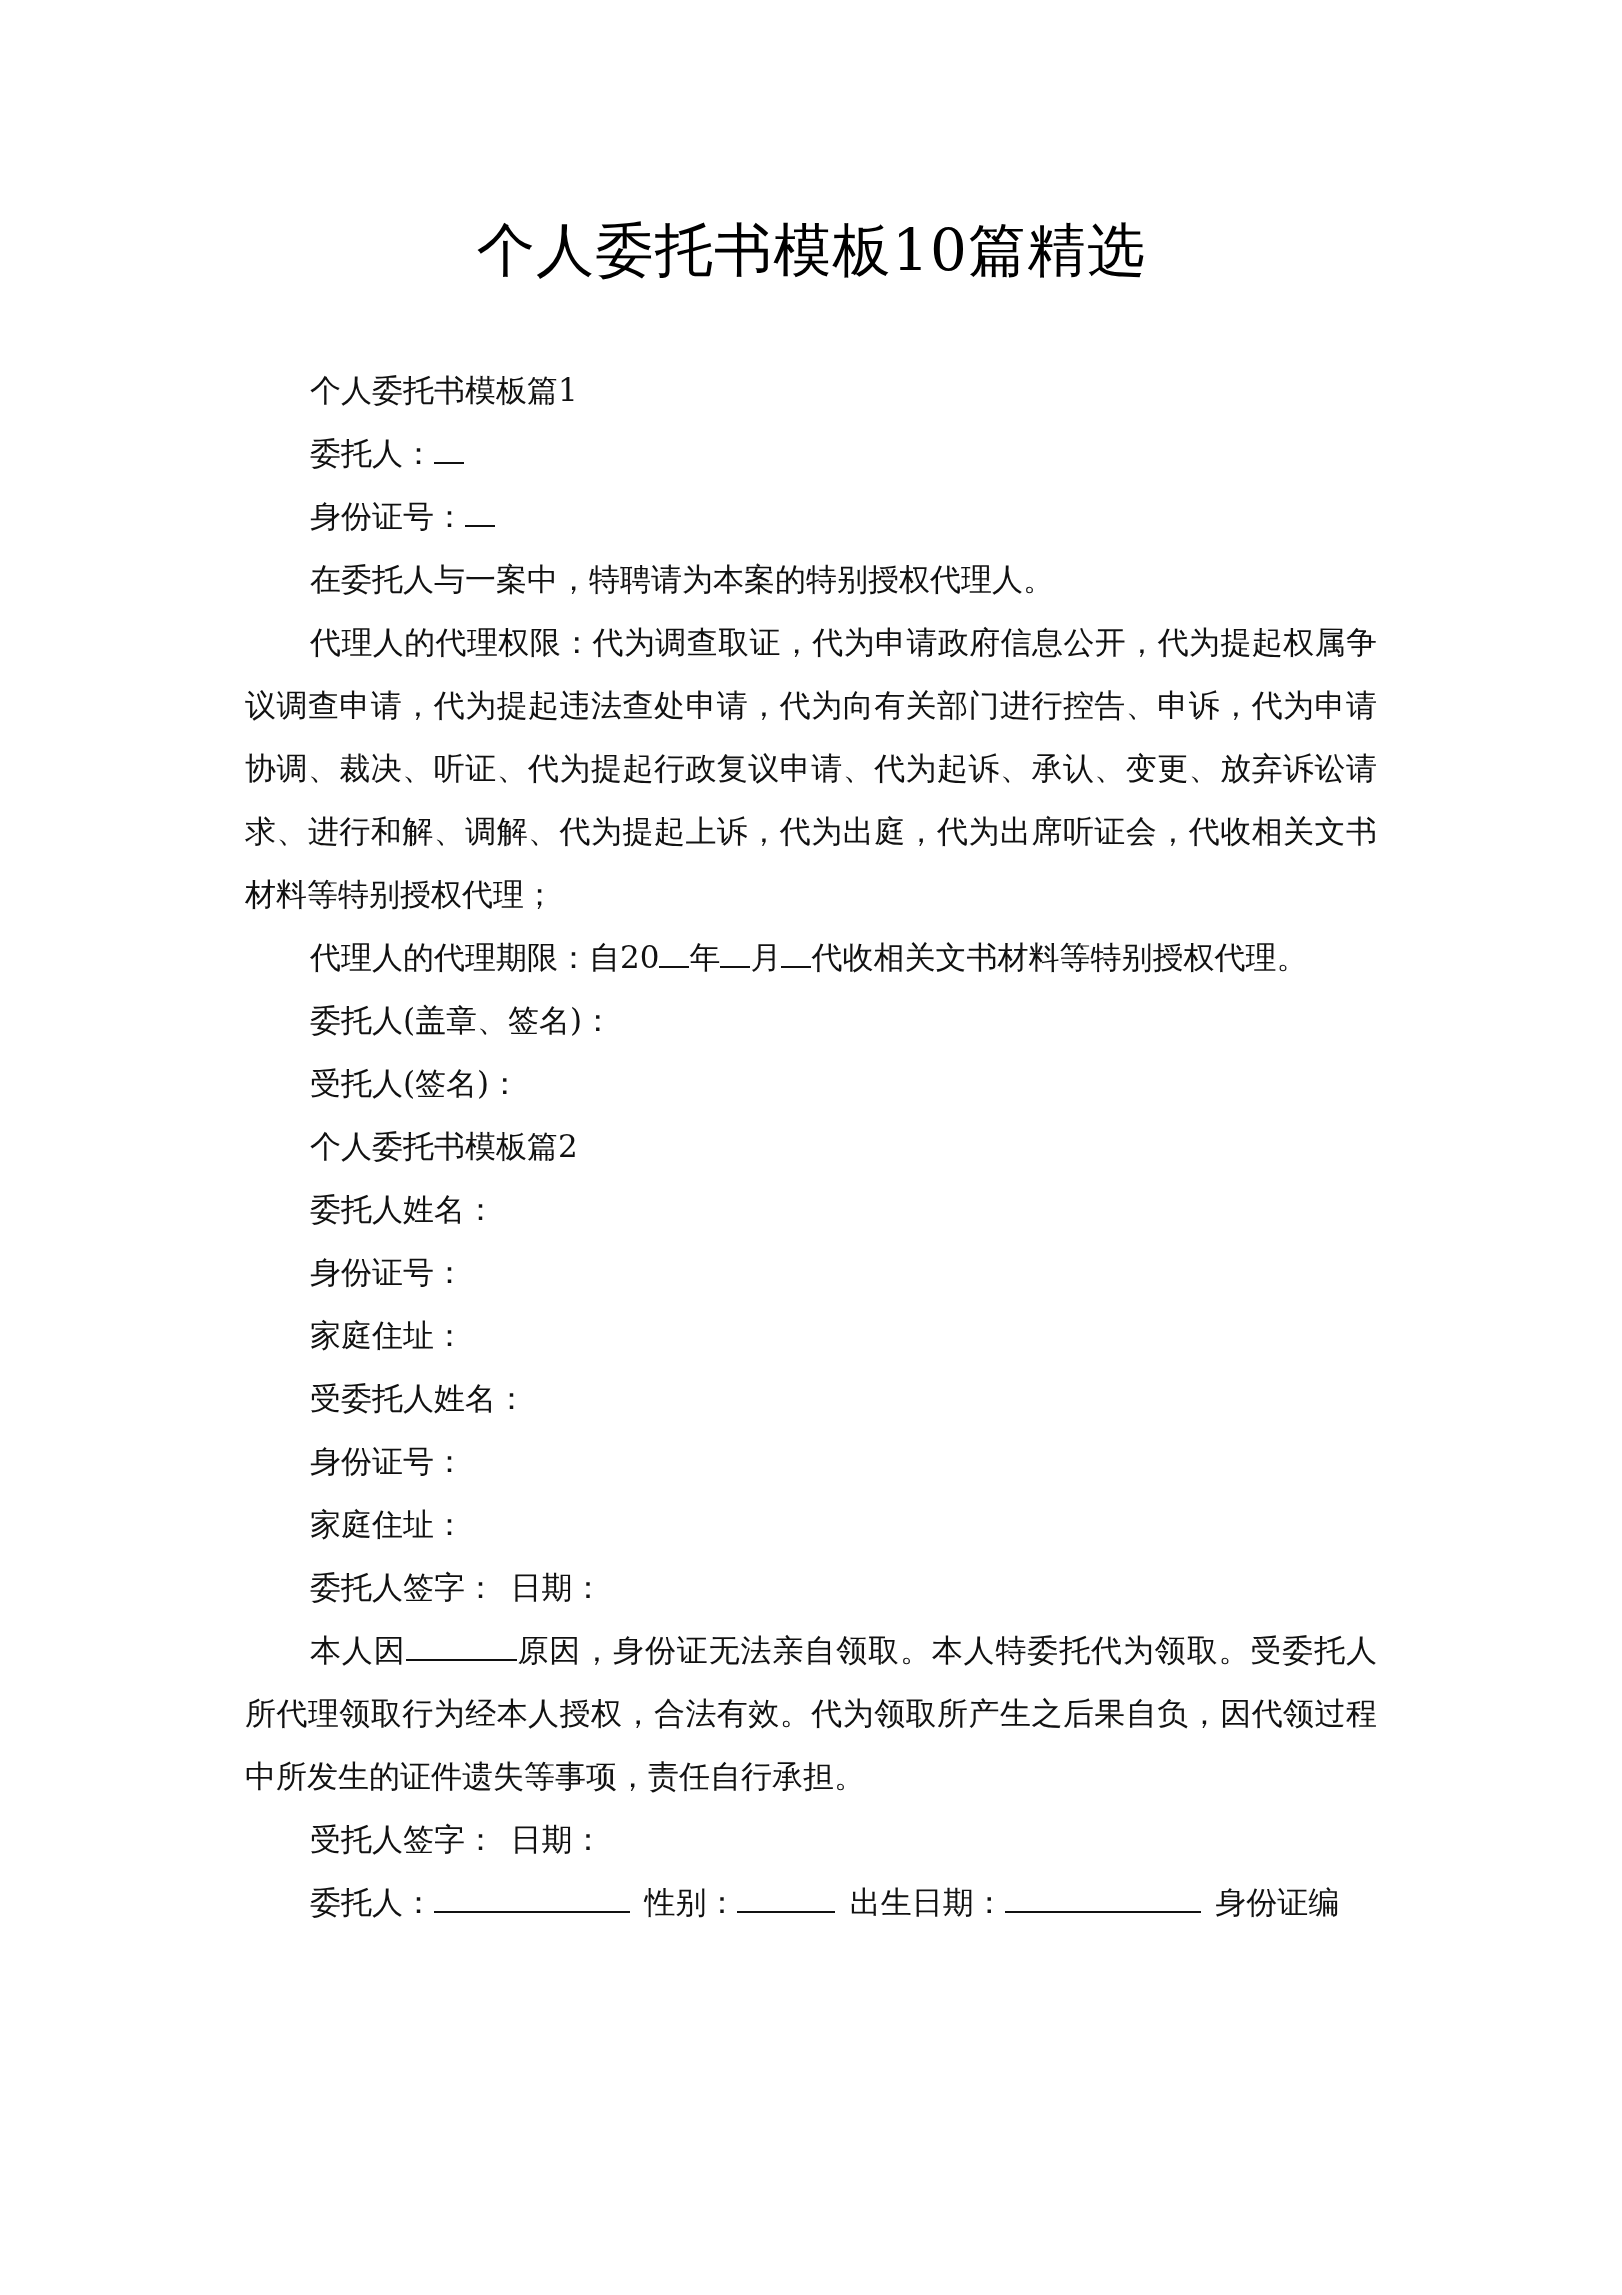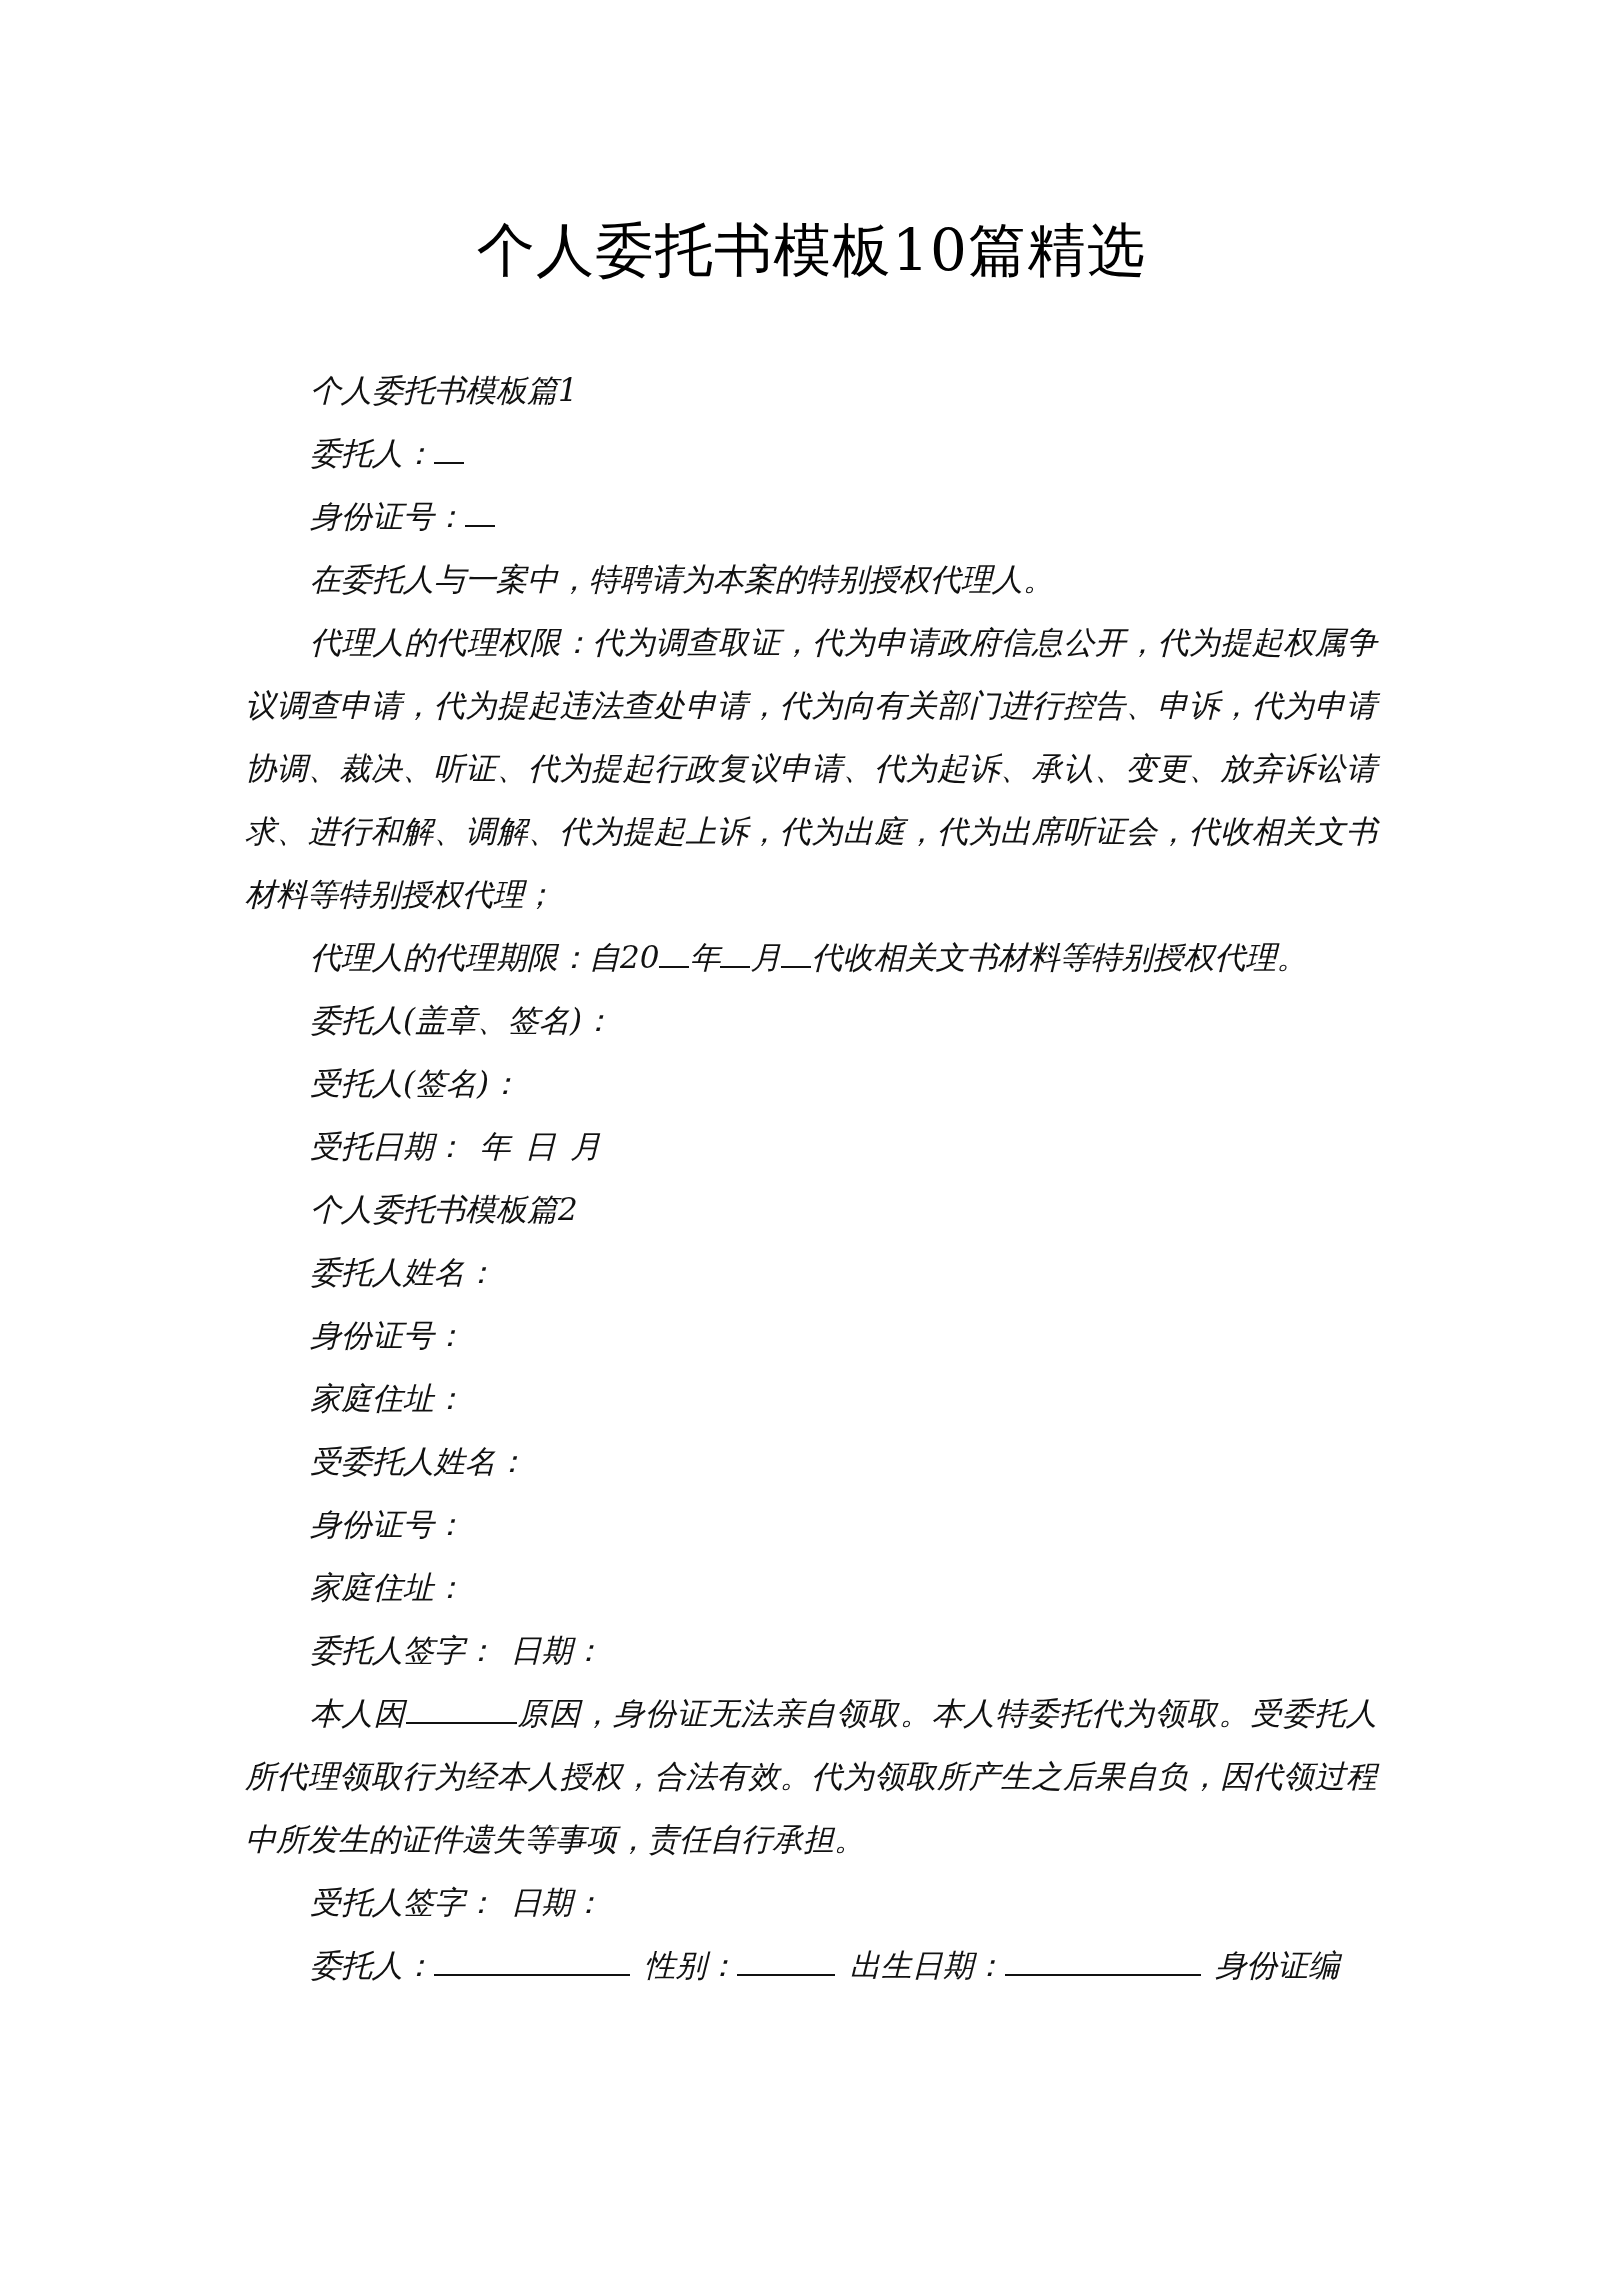--- a/index.html
+++ b/index.html
@@ -40,21 +40,20 @@
       width: 1132px;
       font-size: 31px;
       line-height: 63px;
     }
     .p {
       margin: 0;
       text-indent: 65px;
       text-align: justify;
       text-align-last: left;
       white-space: normal;
-      font-style: italic;
     }
     .blank {
       display: inline-block;
       border-bottom: 2px solid #111;
       height: 26px;
       vertical-align: baseline;
     }
     .b-short { width: 30px; }
     .b-med { width: 111px; }
     .b-long { width: 196px; }
@@ -70,21 +69,20 @@
   <div class="body">
 
     <p class="p">个人委托书模板篇1</p>
     <p class="p"><span>委托人：</span><span class="blank b-short"></span></p>
     <p class="p"><span>身份证号：</span><span class="blank b-short"></span></p>
     <p class="p">在委托人与一案中，特聘请为本案的特别授权代理人。</p>
     <p class="p">代理人的代理权限：代为调查取证，代为申请政府信息公开，代为提起权属争议调查申请，代为提起违法查处申请，代为向有关部门进行控告、申诉，代为申请协调、裁决、听证、代为提起行政复议申请、代为起诉、承认、变更、放弃诉讼请求、进行和解、调解、代为提起上诉，代为出庭，代为出席听证会，代收相关文书材料等特别授权代理；</p>
     <p class="p"><span>代理人的代理期限：自20</span><span class="blank b-short"></span><span>年</span><span class="blank b-short"></span><span>月</span><span class="blank b-short"></span><span>代收相关文书材料等特别授权代理。</span></p>
     <p class="p">委托人(盖章、签名)：</p>
     <p class="p">受托人(签名)：</p>
-    <p class="p"><span>受托日期：</span><span class="gap-s"></span><span>年</span><span class="gap-s"></span><span>日</span><span class="gap-s"></span><span>月</span></p>
 
     <p class="p">个人委托书模板篇2</p>
     <p class="p">委托人姓名：</p>
     <p class="p">身份证号：</p>
     <p class="p">家庭住址：</p>
     <p class="p">受委托人姓名：</p>
     <p class="p">身份证号：</p>
     <p class="p">家庭住址：</p>
     <p class="p"><span>委托人签字：</span><span class="gap-s"></span><span>日期：</span></p>
     <p class="p"><span>本人因</span><span class="blank b-med"></span><span>原因，身份证无法亲自领取。本人特委托代为领取。受委托人所代理领取行为经本人授权，合法有效。代为领取所产生之后果自负，因代领过程中所发生的证件遗失等事项，责任自行承担。</span></p>

